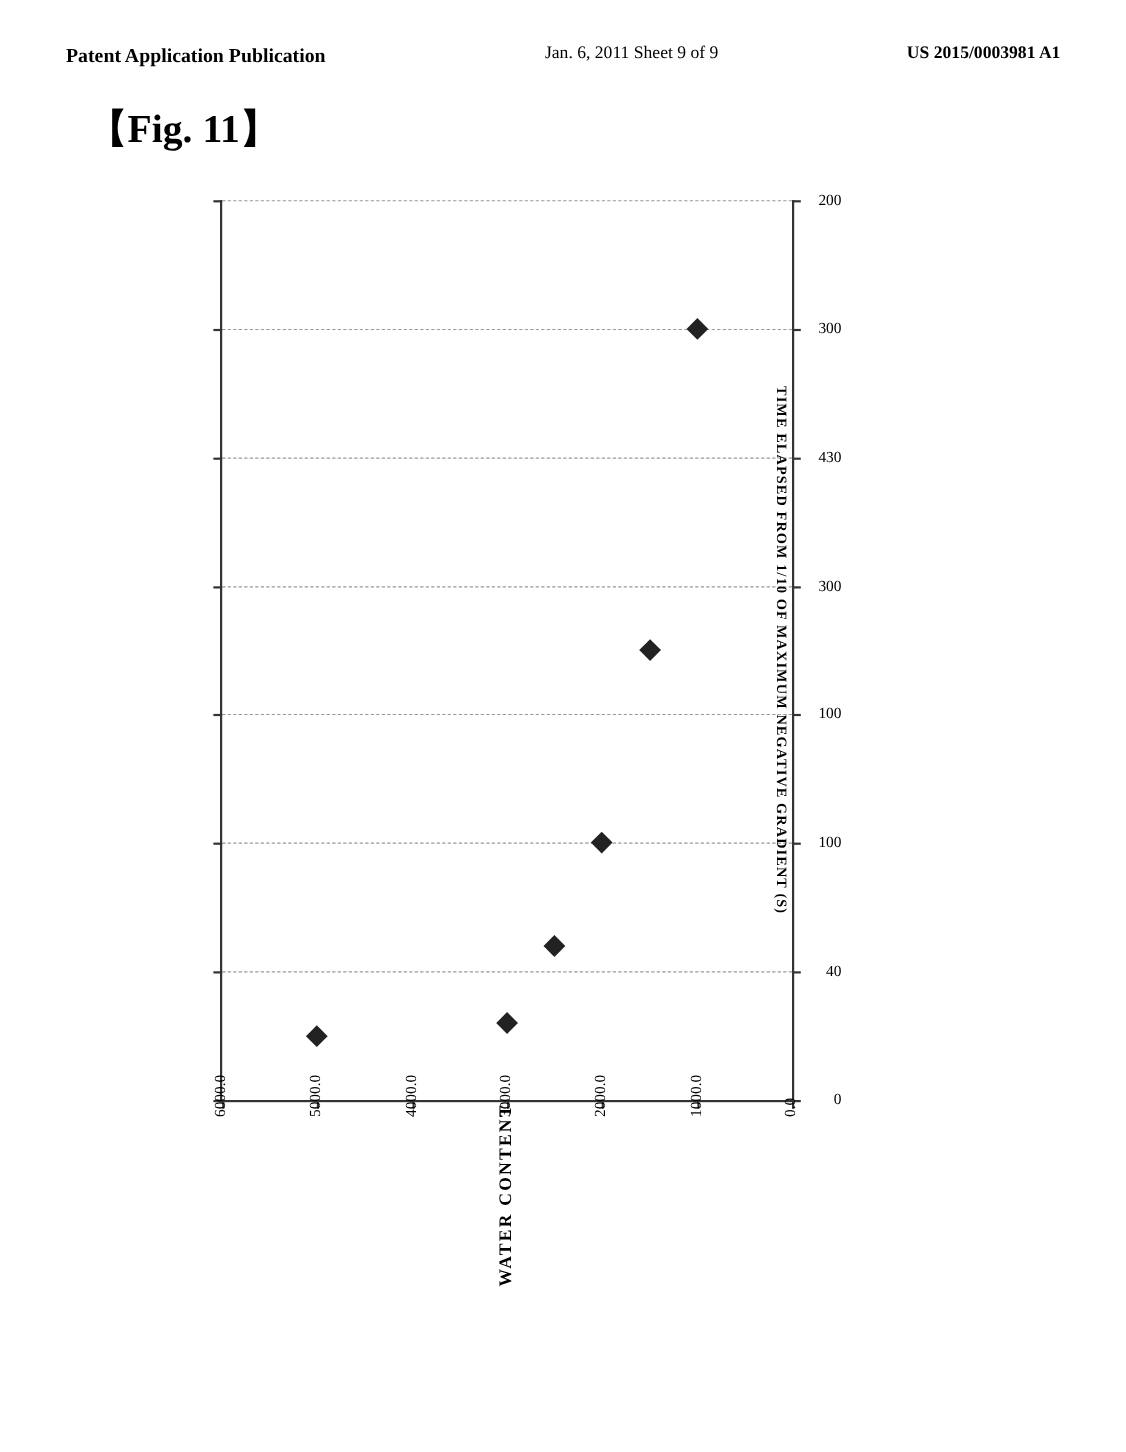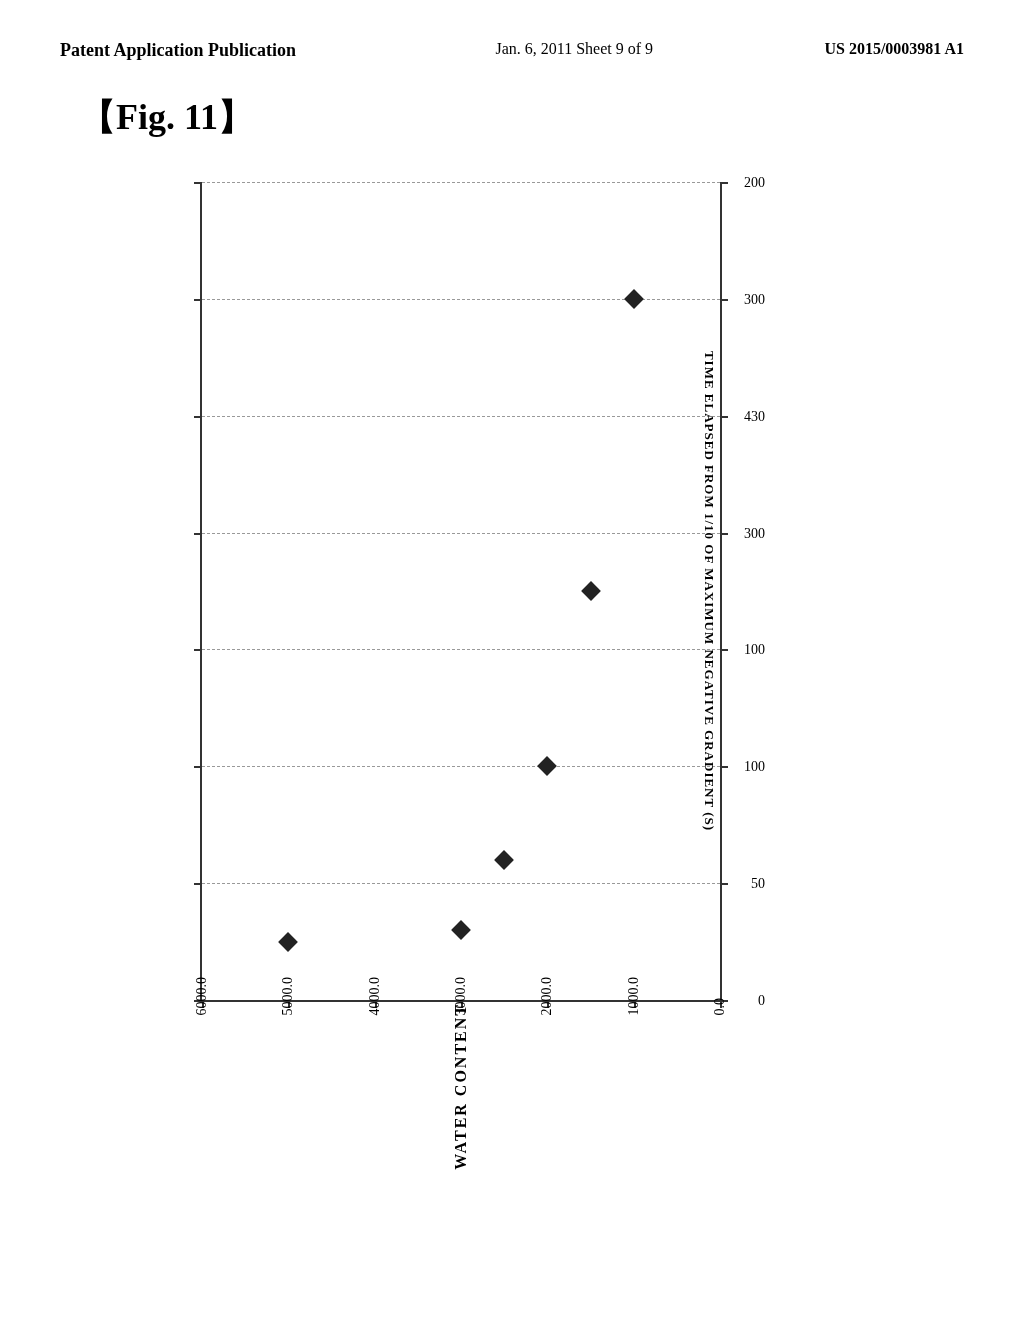--- a/index.html
+++ b/index.html
@@ -223,21 +223,21 @@
     <div style="position:absolute; right:-45px; top:42.9%; transform:translateY(-50%);">
       <span style="font-size:14px;">300</span>
     </div>
     <div style="position:absolute; right:-45px; top:57.1%; transform:translateY(-50%);">
       <span style="font-size:14px;">100</span>
     </div>
     <div style="position:absolute; right:-45px; top:71.4%; transform:translateY(-50%);">
       <span style="font-size:14px;">100</span>
     </div>
     <div style="position:absolute; right:-45px; top:85.7%; transform:translateY(-50%);">
-      <span style="font-size:14px;">50</span>
+      <span style="font-size:14px;">40</span>
     </div>
     <div style="position:absolute; right:-45px; top:100%; transform:translateY(-50%);">
       <span style="font-size:14px;">0</span>
     </div>
 
     <div style="position:absolute; right:-230px; top:50%; transform:translateY(-50%) rotate(90deg); white-space:nowrap;">
       <span style="font-size:13px; font-weight:bold; letter-spacing:1px;">TIME ELAPSED FROM 1/10 OF  MAXIMUM NEGATIVE GRADIENT (S)</span>
     </div>
 
   </div>

